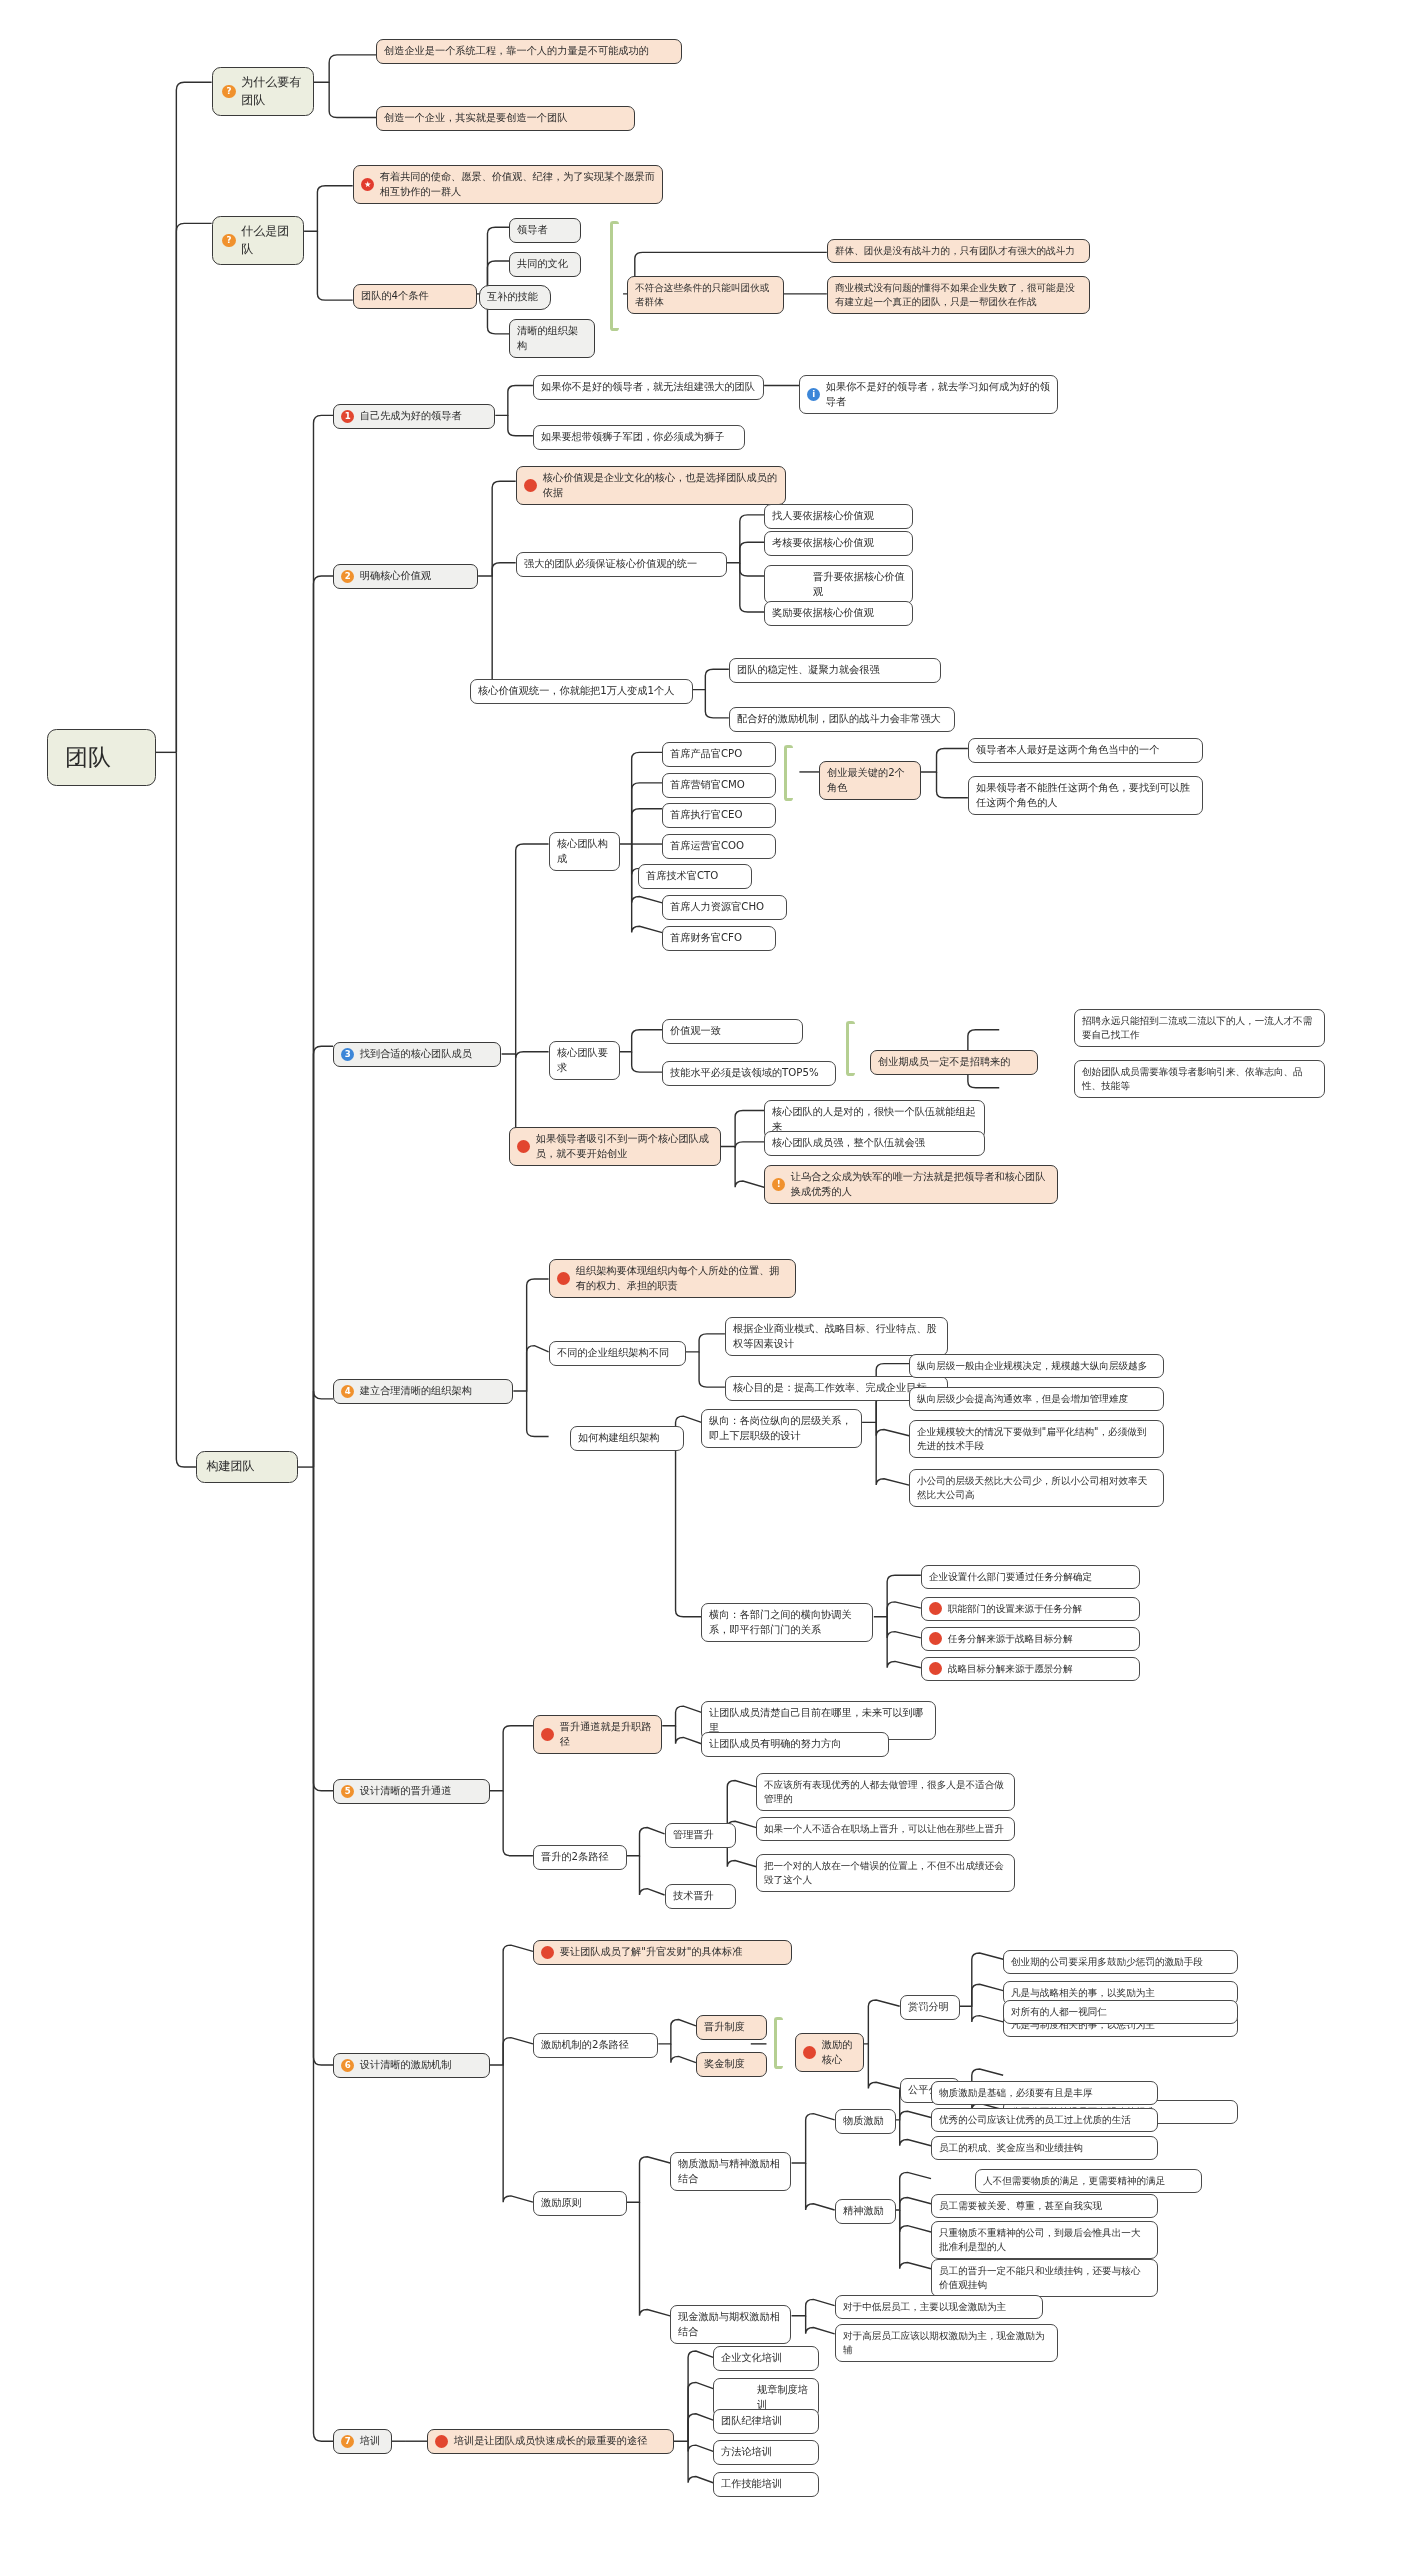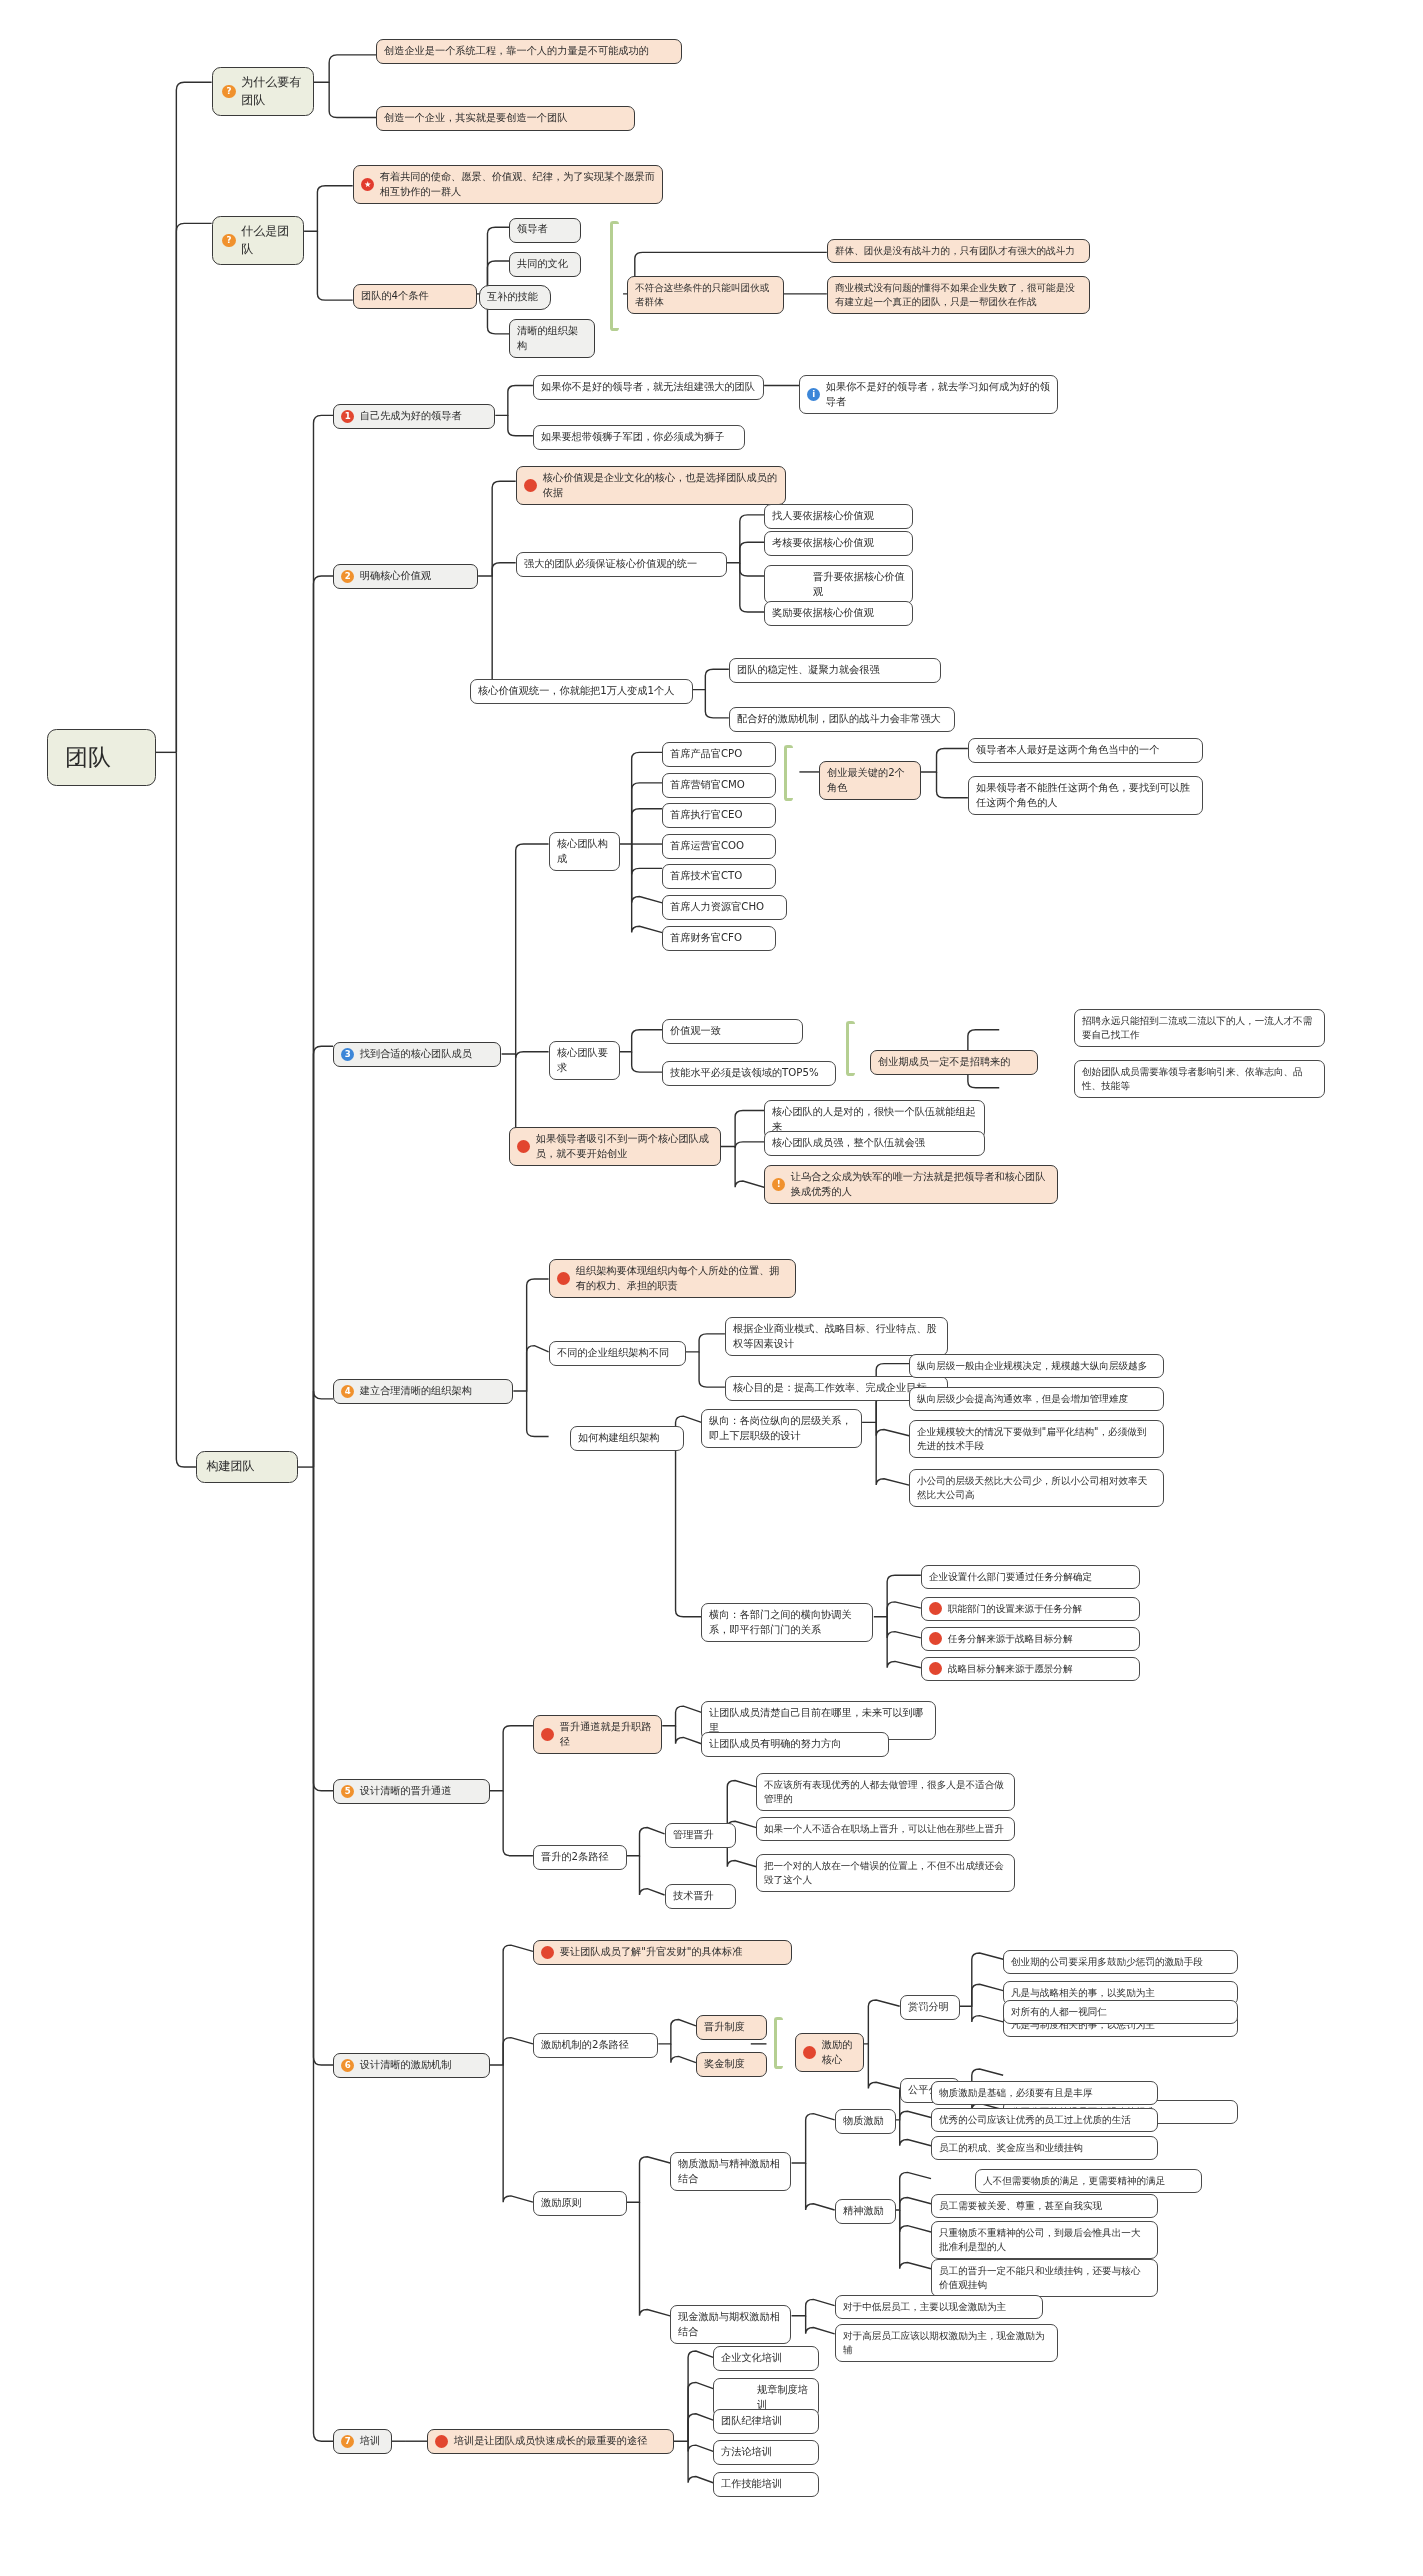--- a/index.html
+++ b/index.html
@@ -252,21 +252,21 @@
     <span class="icon q">?</span>
     <span class="txt">什么是团队</span>
   </div>
   <div class="node peach" style="left:353px; top:165px; width:310px;">
     <span class="icon star">★</span>
     <span class="txt">有着共同的使命、愿景、价值观、纪律，为了实现某个愿景而相互协作的一群人</span>
   </div>
   <div class="node peach" style="left:353px; top:284px; width:124px;">
     <span class="txt">团队的4个条件</span>
   </div>
-  <div class="node grey" style="left:509px; top:218px; width:72px;font-family:Liberation Mono, monospace;">
+  <div class="node grey" style="left:509px; top:218px; width:72px;">
     <span class="txt">领导者</span>
   </div>
   <div class="node grey" style="left:509px; top:252px; width:72px;">
     <span class="txt">共同的文化</span>
   </div>
   <div class="node grey" style="left:479px; top:285px; width:72px;border-radius:10px;">
     <span class="txt">互补的技能</span>
   </div>
   <div class="node grey" style="left:509px; top:319px; width:86px;">
     <span class="txt">清晰的组织架构</span>
@@ -347,21 +347,21 @@
   </div>
   <div class="node plain" style="left:662px; top:773px; width:114px;">
     <span class="txt">首席营销官CMO</span>
   </div>
   <div class="node plain" style="left:662px; top:803px; width:114px;">
     <span class="txt">首席执行官CEO</span>
   </div>
   <div class="node plain" style="left:662px; top:834px; width:114px;">
     <span class="txt">首席运营官COO</span>
   </div>
-  <div class="node plain" style="left:662px; top:864px; width:114px;">
+  <div class="node plain" style="left:638px; top:864px; width:114px;">
     <span class="txt">首席技术官CTO</span>
   </div>
   <div class="node plain" style="left:662px; top:895px; width:125px;">
     <span class="txt">首席人力资源官CHO</span>
   </div>
   <div class="node plain" style="left:662px; top:926px; width:114px;">
     <span class="txt">首席财务官CFO</span>
   </div>
   <div class="brace" style="left:784px; top:745px; height:56px;"></div>
   <div class="node peach" style="left:819px; top:761px; width:102px;">

